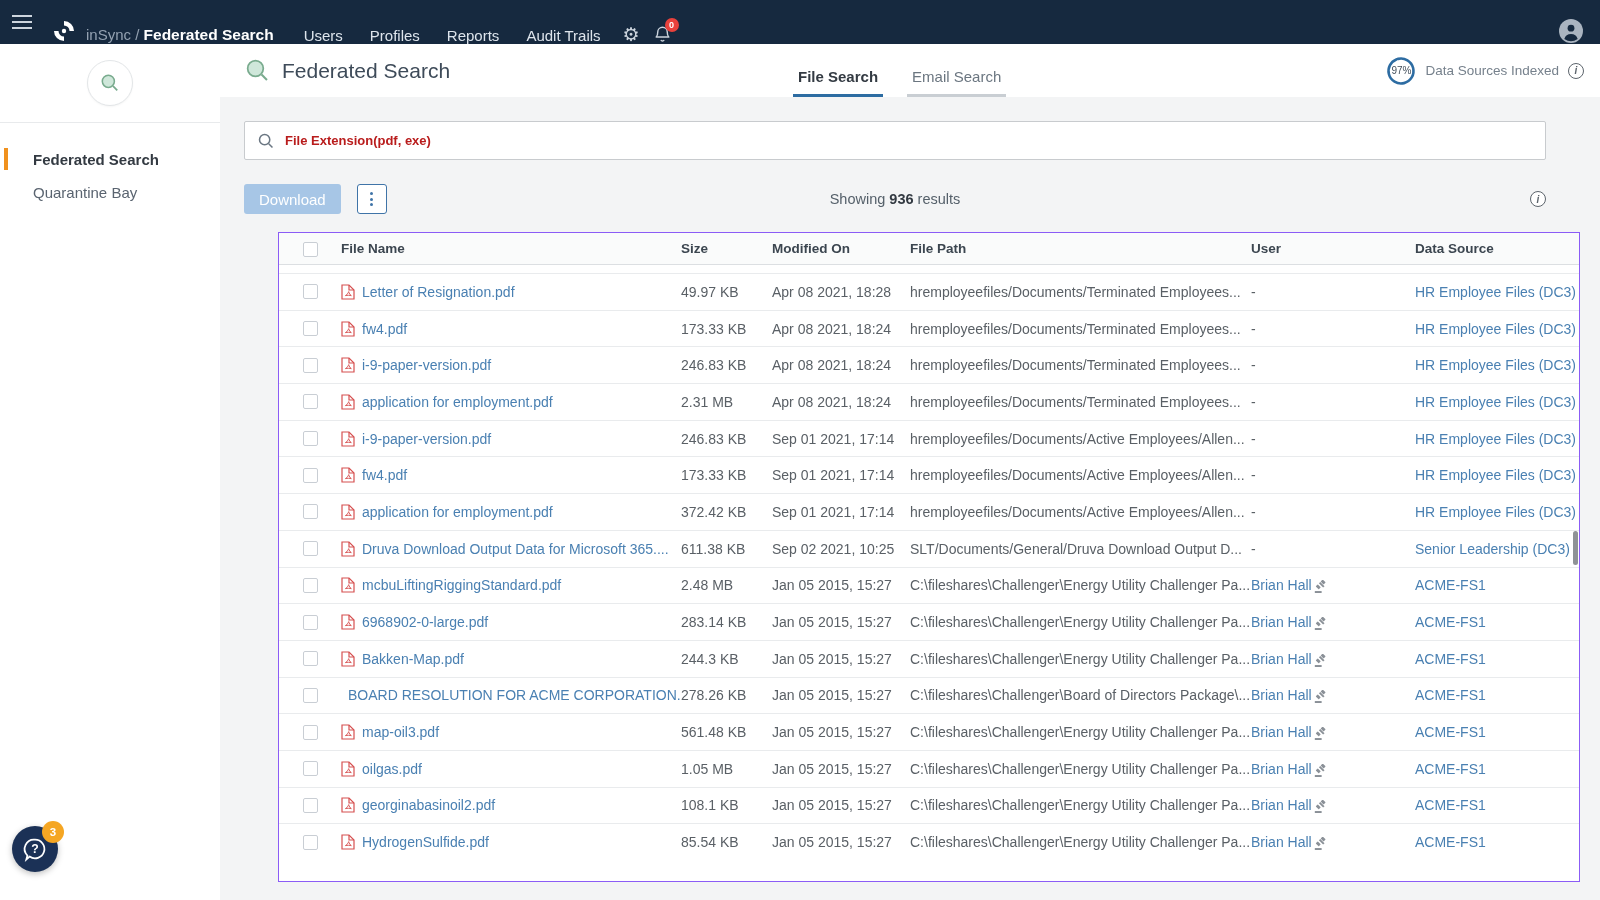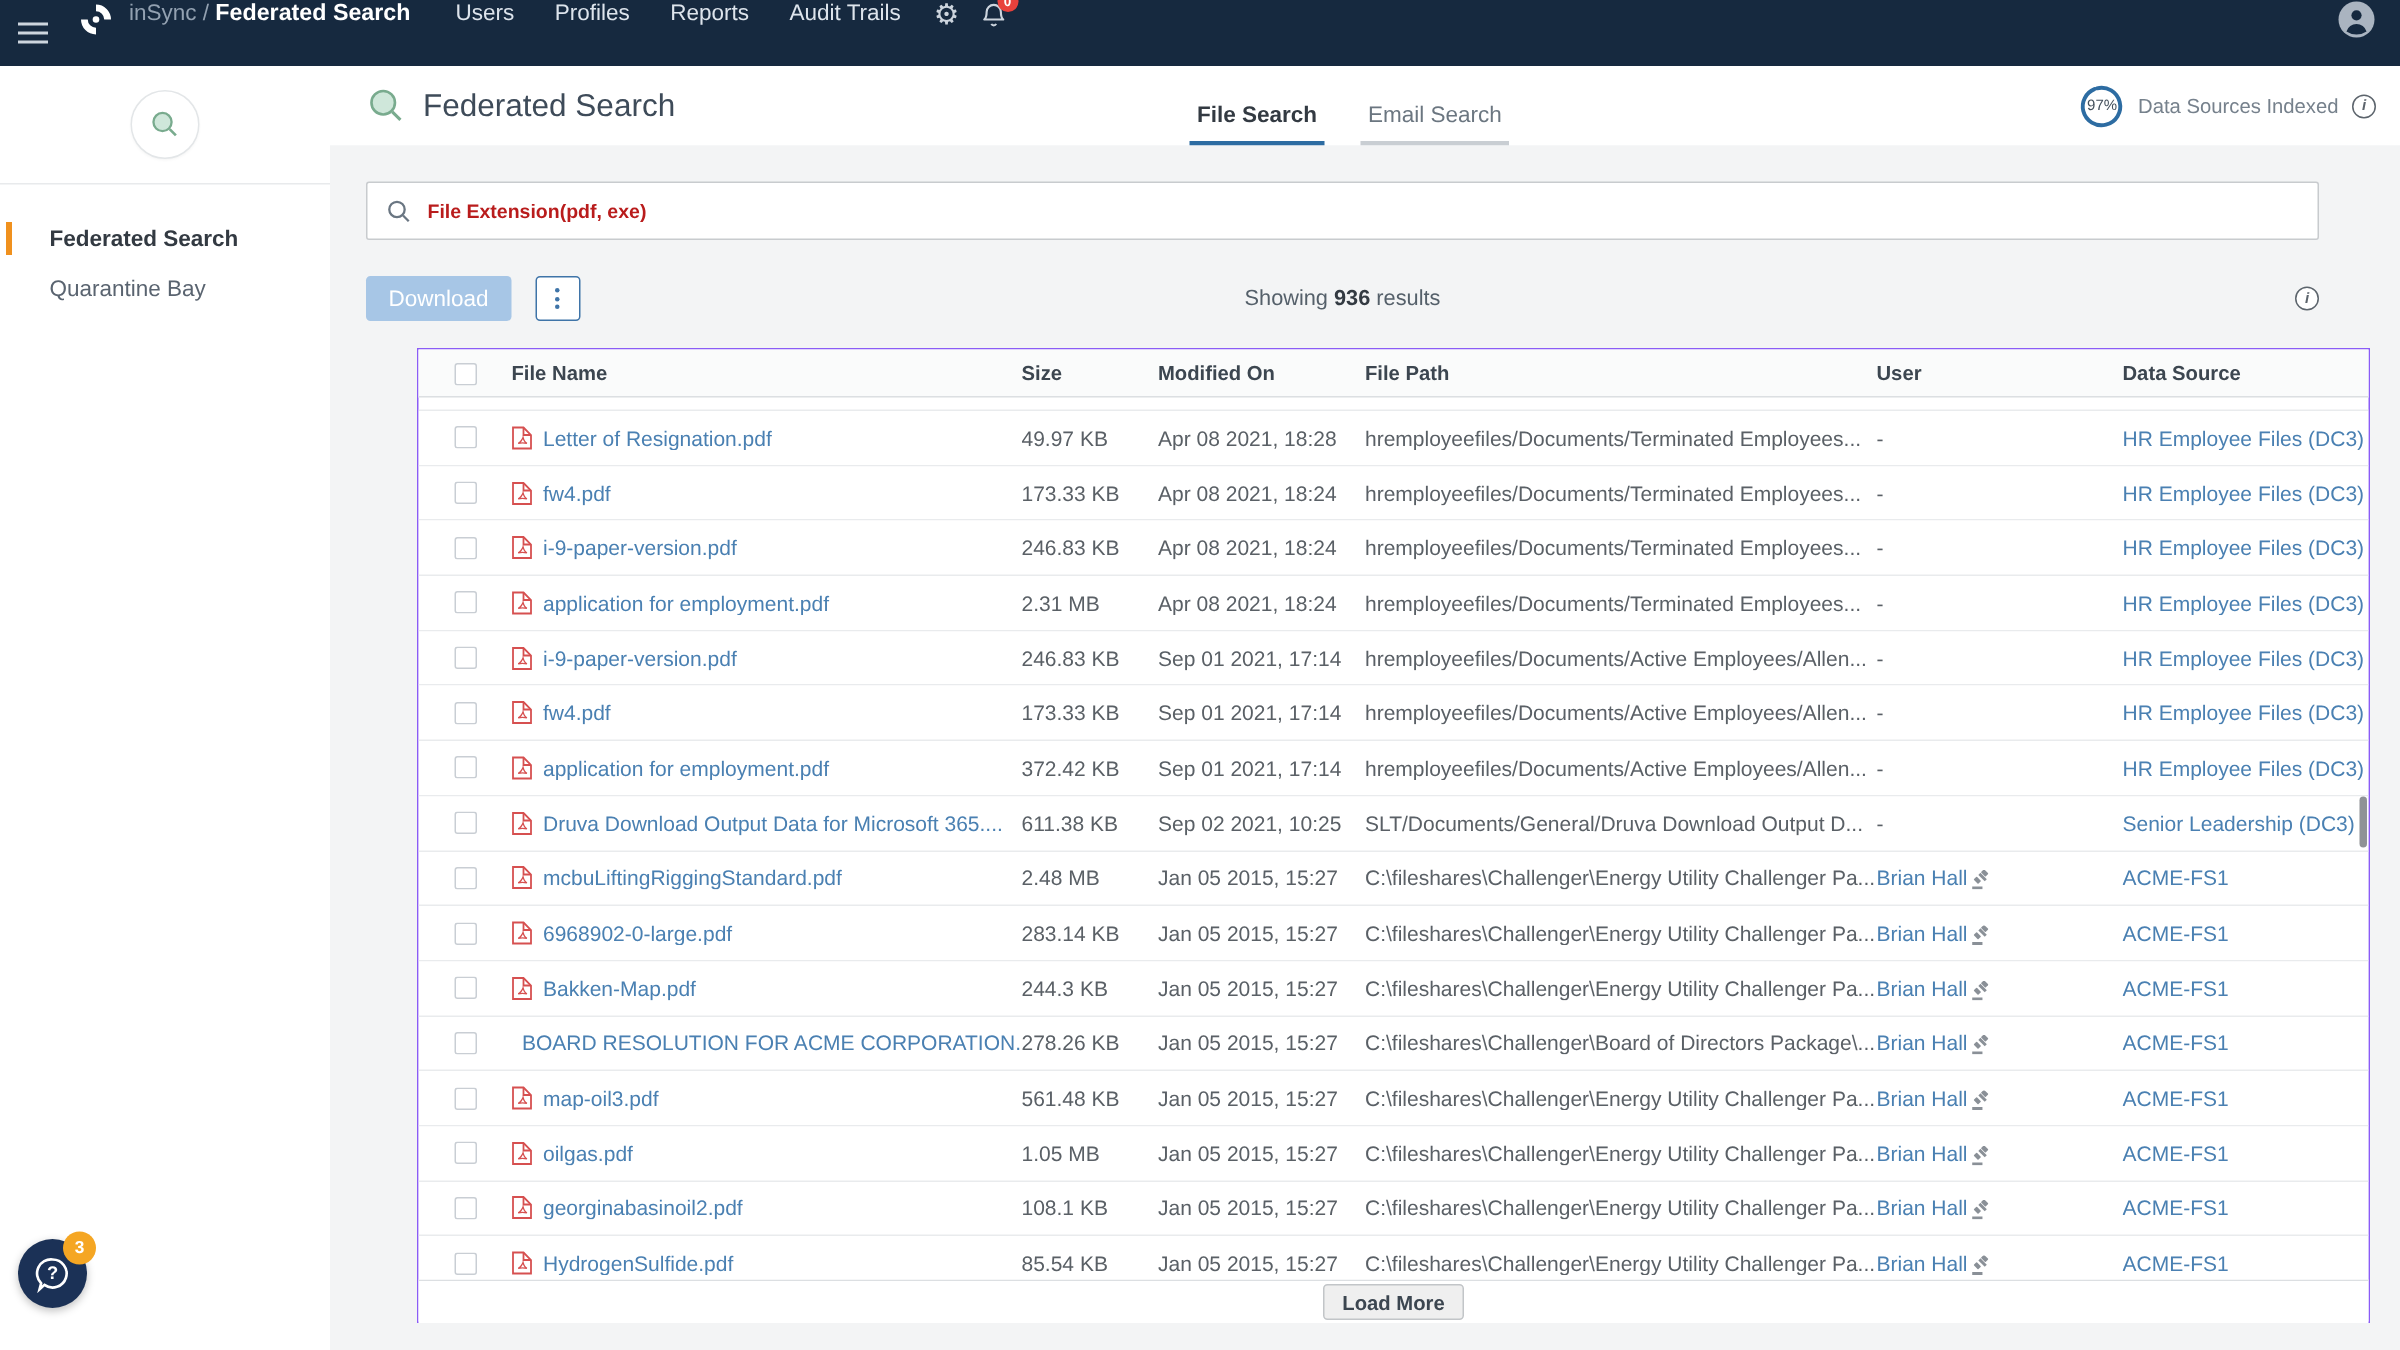--- a/index.html
+++ b/index.html
@@ -1,21 +1,21 @@
 <!DOCTYPE html>
 <html><head>
 <meta charset="utf-8">
 <style>
   * { margin:0; padding:0; box-sizing:border-box; }
   html,body { width:1600px; height:900px; overflow:hidden;
     font-family:"Liberation Sans","DejaVu Sans",sans-serif; background:#f3f4f5; }
 
   
   .navbar { position:absolute; left:0; top:0; width:1600px; height:44px;
-    background:#16293f; display:flex; align-items:flex-start; color:#e8edf2; z-index:50; }
+    background:#16293f; display:flex; align-items:flex-end; color:#e8edf2; z-index:50; }
   .hamburger { width:44px; height:44px; display:flex; flex-direction:column;
     justify-content:center; align-items:center; gap:4px; cursor:pointer; }
   .hamburger span { width:20px; height:2px; background:#cdd5de; display:block; }
   .brand-logo { width:26px; height:26px; margin:0 8px 0 8px; display:flex; align-items:center; }
   .brand-text { font-size:15px; white-space:nowrap; }
   .brand-text .muted { color:#93a1b1; }
   .brand-text .current { color:#ffffff; font-weight:700; font-size:15.5px; }
   .nav-items { display:flex; gap:27px; margin-left:30px; }
   .nav-item { font-size:15px; color:#dde4ec; cursor:pointer; }
   .nav-icons { display:flex; align-items:center; gap:13px; margin-left:22px; }
@@ -654,23 +654,20 @@
                 </svg>
               </span>
             </div>
             <div class="cell c-src"><a class="link">ACME-FS1</a></div>
           </div>
 
       </div>
 
       <div class="scroll-thumb"></div>
 
-      <div class="tfoot">
-        <button class="btn-loadmore">Load More</button>
-      </div>
     </div>
 
   </div>
 </div>
 
 <div class="fab">
   <svg width="28" height="28" viewBox="0 0 24 24">
     <path d="M12 4a8 8 0 1 1-4.6 14.5L4.6 21l.9-3.4A8 8 0 0 1 12 4z" fill="none" stroke="#fff" stroke-width="1.5"></path>
     <text x="12" y="15.4" font-size="10.5" fill="#ffffff" text-anchor="middle" font-family="Liberation Sans, sans-serif" font-weight="bold">?</text>
   </svg>

